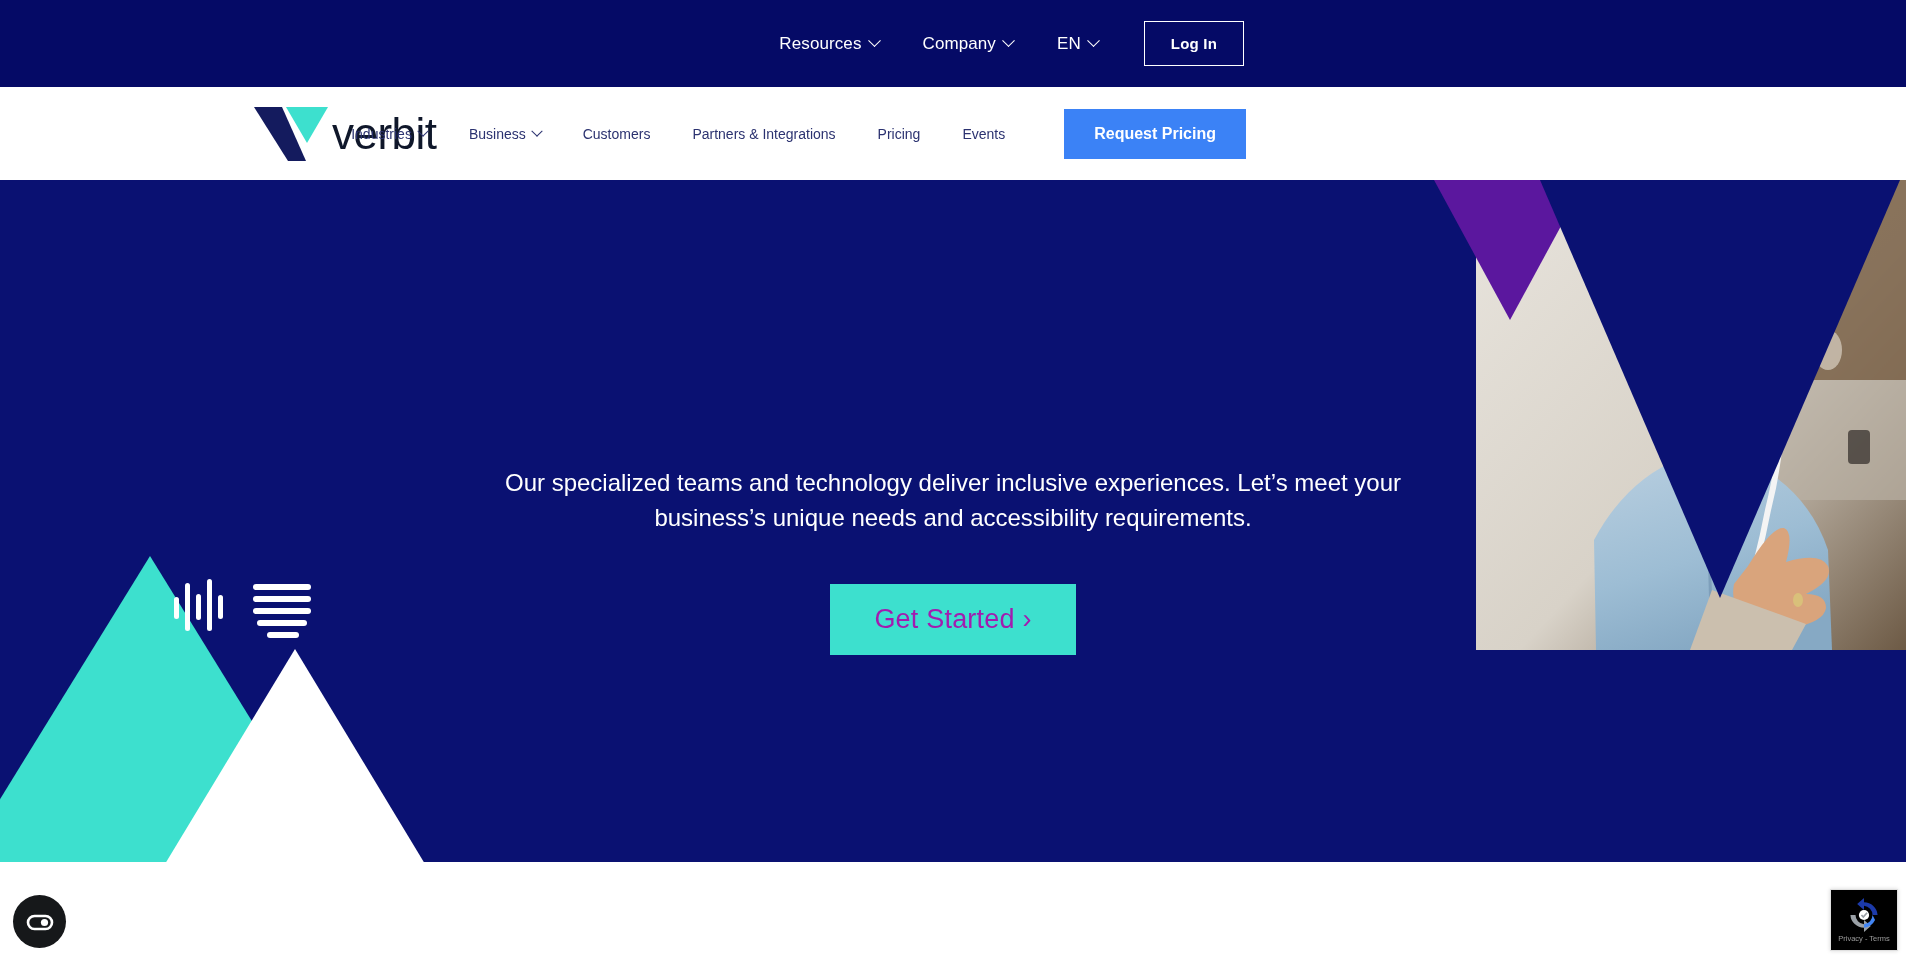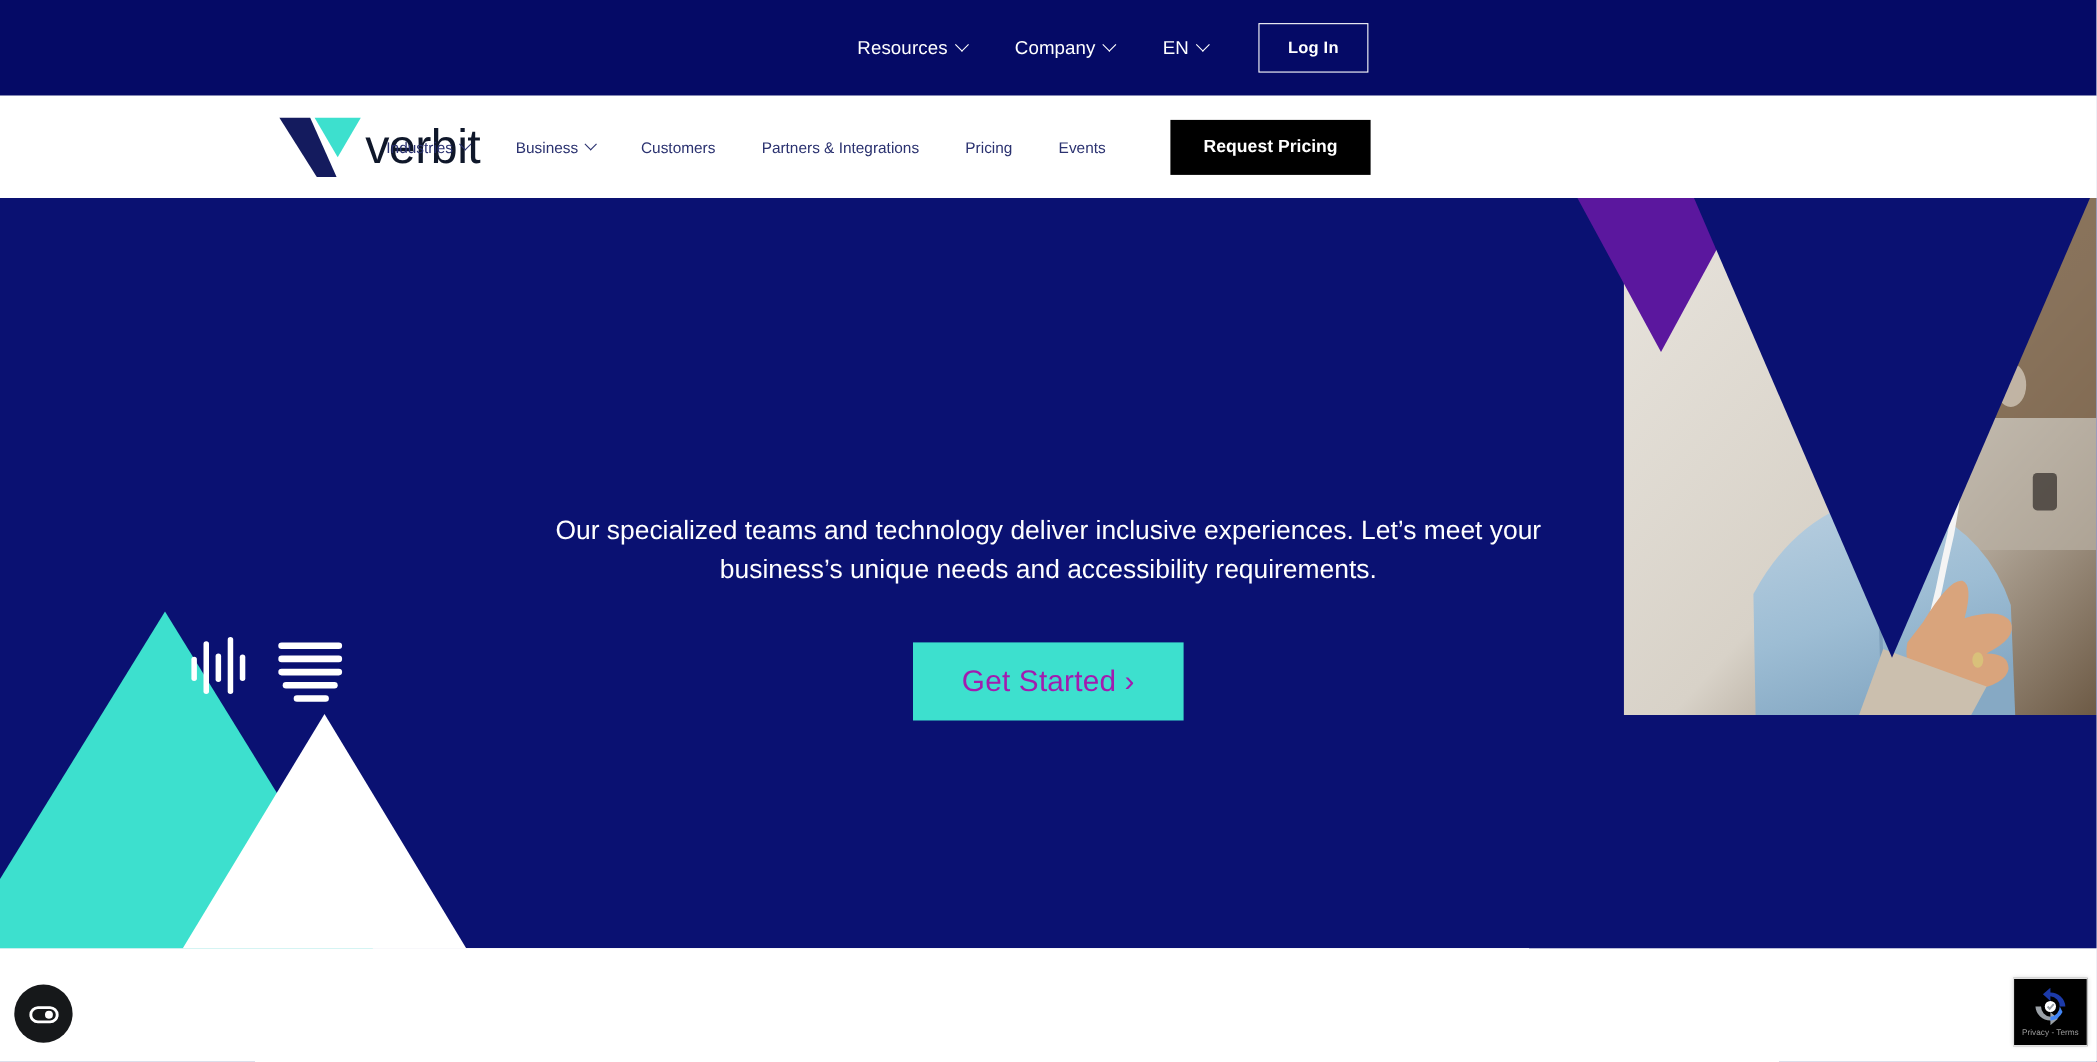--- a/index.html
+++ b/index.html
@@ -95,21 +95,21 @@
   }
   .caret-dark {
     display: inline-block;
     width: 8px; height: 8px;
     border-right: 1.6px solid #2B3270;
     border-bottom: 1.6px solid #2B3270;
     transform: rotate(45deg) translate(-2px,-2px);
   }
   .pricing-btn {
     margin-left: 38px;
-    background: #000000;
+    background: #3b82f6;
     color: #ffffff;
     border: none;
     font-family: "Liberation Sans", sans-serif;
     font-size: 16px;
     font-weight: 700;
     padding: 16px 30px;
     cursor: pointer;
     white-space: nowrap;
   }
 

